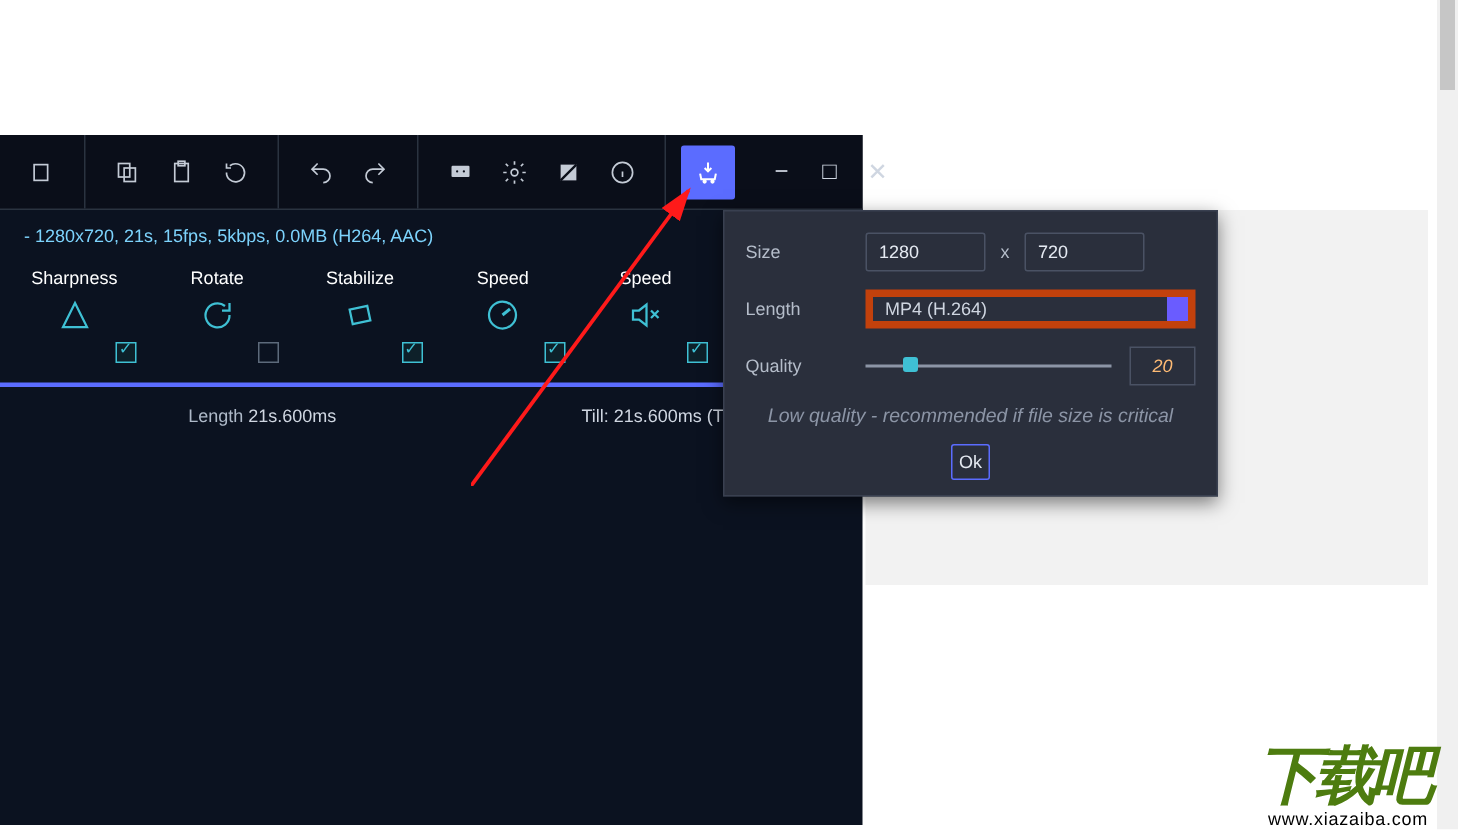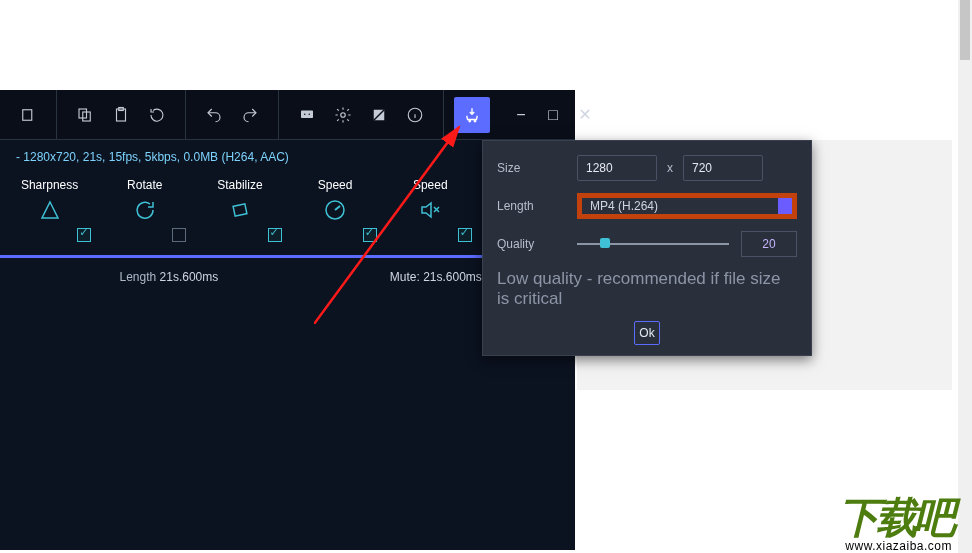--- a/index.html
+++ b/index.html
@@ -23,39 +23,39 @@
 .card .label { margin-bottom: 6px; }
 .card .icon { color: #3fc0d4; }
 .card .chk { position: absolute; right: 0; bottom: 0; width: 14px; height: 14px; border: 1px solid #3fc0d4; }
 .card .chk.on { background: #0d2029; }
 .card .chk.on::after { content: "✓"; color: #3fc0d4; font-size: 11px; position: absolute; left: 1px; top: -3px; }
 .card .chk.off { border-color: #5d6a7b; }
 
 .progress { height: 6px; position: relative; }
 .progress .bg { position: absolute; left: 0; right: 0; height: 3px; top: 1px; background: #5b6cff; }
 
-.status-line { display: flex; padding: 10px 8px; font-size: 12px; color: #cfd6e1; }
+.status-line { display: flex; padding: 10px 22px; font-size: 12px; color: #cfd6e1; }
 .status-line .left { flex: 1; text-align: center; margin-left: -60px; }
 .status-line .left span.lbl { color: #aeb9c8; }
 .status-line .right { text-align: right; }
 .status-line .right .cur { color: #5b6cff; }
 
 .export-popup { position: absolute; left: 482px; top: 140px; width: 330px; background: #2a2f3c; color: #cfd6e1; border: 1px solid #394050; box-shadow: 0 4px 12px rgba(0,0,0,.5); font-size: 12px; padding: 14px 14px 10px 14px; z-index: 100; }
 .row { display: flex; align-items: center; margin-bottom: 12px; }
 .row .row-label { width: 80px; color: #b5bdca; }
 .size-input { width: 80px; height: 26px; background: transparent; border: 1px solid #4a5264; color: #e5eaf2; padding: 0 8px; border-radius: 2px; font-size: 12px; }
 .size-sep { margin: 0 10px; color: #b5bdca; }
 .select { flex: 1; height: 26px; border: 5px solid #c2410c; display: flex; align-items: center; padding: 0 8px; position: relative; }
 .select .arrow { width: 14px; position: absolute; right: 0; top: 0; bottom: 0; background: #6a5cff; }
 .slider-wrap { flex: 1; display: flex; align-items: center; gap: 12px; }
 .slider { flex: 1; position: relative; height: 20px; }
 .slider .track { position: absolute; left: 0; right: 0; top: 9px; height: 2px; background: #8c95a6; }
 .slider .thumb { position: absolute; top: 4px; width: 10px; height: 10px; background: #3fc0d4; border-radius: 2px; }
-.quality-val { width: 56px; height: 26px; border: 1px solid #4a5264; display: flex; align-items: center; justify-content: center; color: #c4b5fd; }
-.note { text-align: left; font-size: 17px; color: #8c95a6; margin-bottom: 6px; }
+.quality-val { width: 44px; height: 26px; border: 1px solid #4a5264; display: flex; align-items: center; justify-content: center; color: #fdba74; font-style: italic; }
+.note { text-align: center; font-size: 13px; color: #8c95a6; margin-bottom: 6px; font-style: italic; }
 .ok-row { text-align: center; padding-top: 6px; }
 .ok-btn { display: inline-block; padding: 4px 4px; border: 1px solid #5b6cff; color: #e5eaf2; border-radius: 2px; cursor: pointer; }
 
 .arrow-anno { position: absolute; left: 314px; top: 124px; z-index: 120; }
 
 .watermark { position: absolute; right: 20px; bottom: 0; text-align: right; z-index: 200; }
 .watermark .logo { font-family: "KaiTi","STKaiti",serif; font-size: 42px; font-weight: 900; color: #4d7c0f; font-style: italic; letter-spacing: -4px; line-height: 1; }
 .watermark .url { font-size: 12px; color: #000; letter-spacing: .5px; }
 
 .side-rect { position: absolute; left: 577px; top: 140px; right: 20px; height: 250px; background: #f2f2f2; }
@@ -210,21 +210,21 @@
   <div class="progress">
       <div class="bg"></div>
     </div>
 
   <div class="status-line">
     <div class="left">
       <span class="lbl">Length</span>
       <span>21s.600ms</span>
     </div>
     <div class="right">
-      <span>Mute:</span>
+      <span>Till:</span>
       <span>21s.600ms (T - 0s)</span>
       <span class="cur">Current</span>
     </div>
   </div>
 </div>
 
 <div class="export-popup">
   <div class="row">
     <div class="row-label">Size</div>
     <input class="size-input" value="1280" style="">

